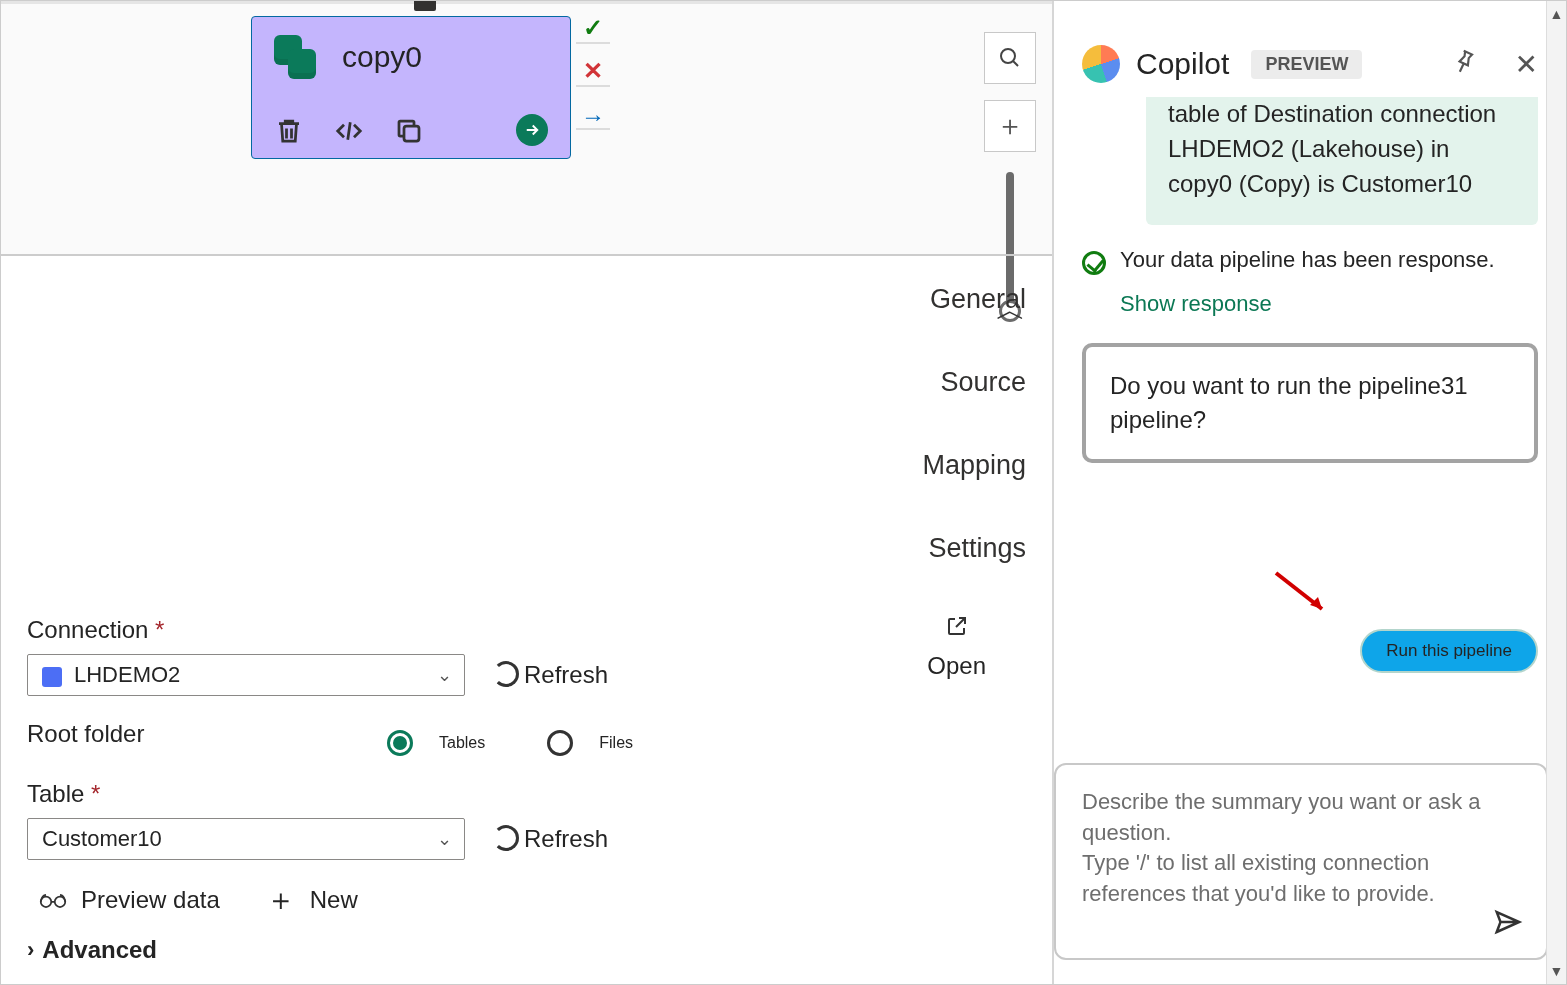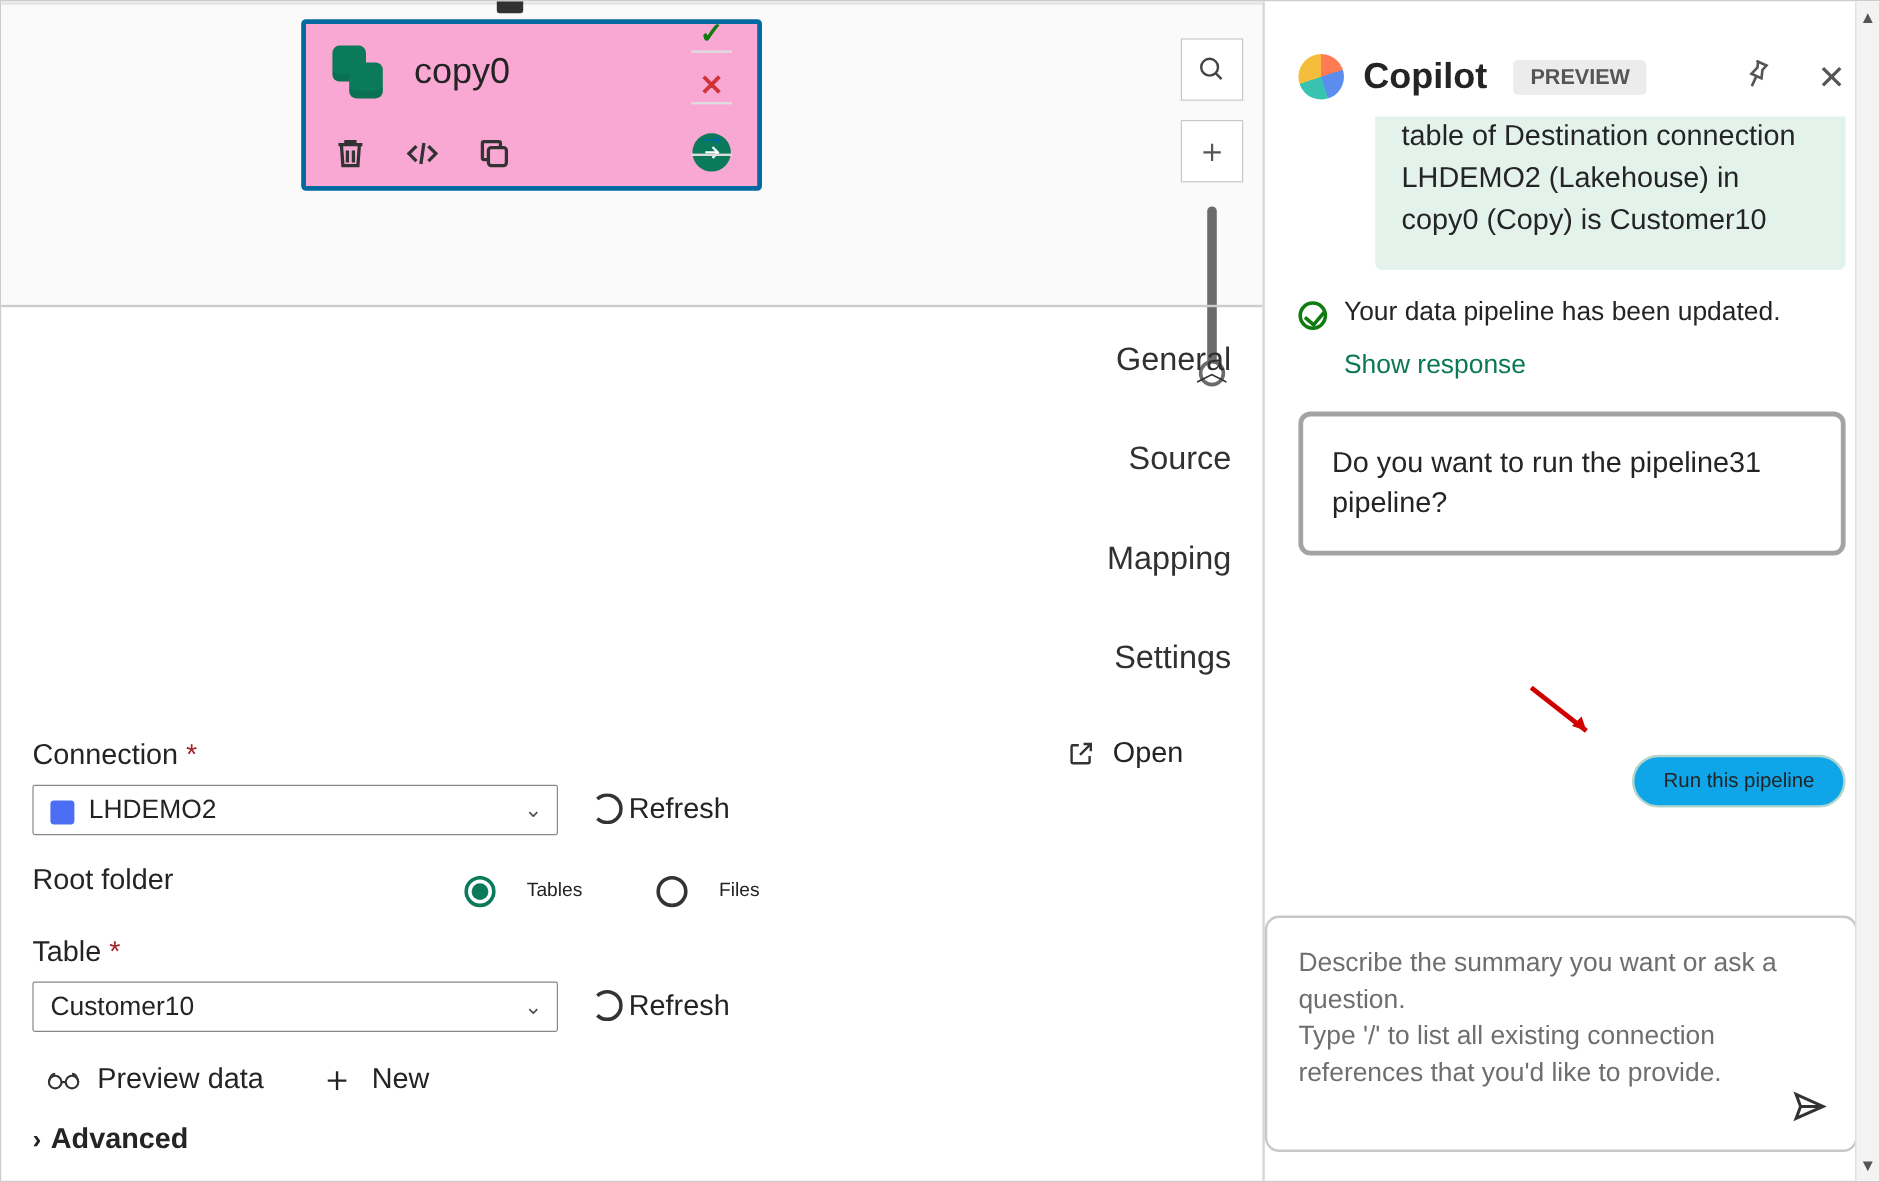--- a/index.html
+++ b/index.html
@@ -35,24 +35,24 @@
     left: 413px; top: -3px;
     width: 22px; height: 10px;
     background: #323130;
     border-radius: 0 0 2px 2px;
   }
 
   .activity-card {
     position: absolute;
     left: 250px;
     top: 12px;
-    width: 384px;
+    width: 320px;
     height: 143px;
-    background: #f9a8d4;
-    border: 4px solid #0369a1;
+    background: #c4b5fd;
+    border: 1px solid #0369a1;
     border-radius: 4px;
   }
   .activity-head {
     display: flex;
     gap: 24px;
     align-items: center;
     padding: 18px 22px 0 22px;
     font-size: 30px;
   }
   .db-icon {
@@ -122,21 +122,21 @@
   .collapse-chev {
     position: absolute; right: 26px; top: 34px;
     font-size: 30px; color: #333;
   }
 
   .form-block { margin-top: 24px; font-size: 24px; }
   .fld-label { font-weight: 400; margin-bottom: 10px; }
   .fld-label .req { color: #a4262c; }
 
   .row { display: flex; align-items: center; }
-  .open-link { position: absolute; right: 40px; font-size: 24px; display:flex; align-items:center; gap:14px; }
+  .open-link { position: absolute; right: 40px; font-size: 24px; display:flex; align-items:center; gap:14px;flex-direction:column; }
 
   .select-box {
     width: 438px; height: 42px;
     border: 1px solid #8a8886;
     border-radius: 2px;
     display: flex; align-items: center;
     padding: 0 14px;
     font-size: 22px;
     position: relative;
   }
@@ -175,21 +175,21 @@
     position: relative;
     display: flex;
     flex-direction: column;
     padding: 22px 0 0 0;
   }
   .cp-header { display:flex; align-items:center; gap:16px; padding: 22px 28px 20px 28px; }
   .cp-logo {
     width:38px; height:38px; border-radius:50%;
     background: conic-gradient(#ff7b54 0 20%, #5b8def 20% 45%, #37c2b1 45% 70%, #f5bd3c 70% 100%);
   }
-  .cp-title { font-size:30px; font-weight:700; }
+  .cp-title { font-size:30px; font-weight:400; }
   .cp-badge {
     margin-left:6px; padding: 4px 14px; font-size:18px; font-weight:600;
     background:#ececec; border-radius:4px; color:#555;
   }
   .cp-pin, .cp-close {
     font-size:28px; color:#555; margin-left:auto;
   }
   .cp-close { margin-left:22px; }
 
   .cp-body { padding: 0 28px; flex:1; position:relative; }
@@ -415,21 +415,21 @@
     </div>
 
     <div class="cp-body">
       <div class="cp-msg-green">
         <span>table of Destination connection LHDEMO2 (Lakehouse) in copy0 (Copy) is Customer10</span>
       </div>
 
       <div class="cp-status-row">
         <span class="cp-status-icon"></span>
         <div>
-          <div>Your data pipeline has been updated.</div>
+          <div>Your data pipeline has been response.</div>
           <div class="cp-show">Show response</div>
         </div>
       </div>
 
       <div class="cp-card-q">Do you want to run the pipeline31 pipeline?</div>
 
       <svg class="arrow-anno" viewBox="0 0 64 48">
         <path d="M4 4 L50 40" stroke="#d10000" stroke-width="4" fill="none"></path>
         <path d="M50 40 L38 36 L46 28 Z" fill="#d10000"></path>
       </svg>

